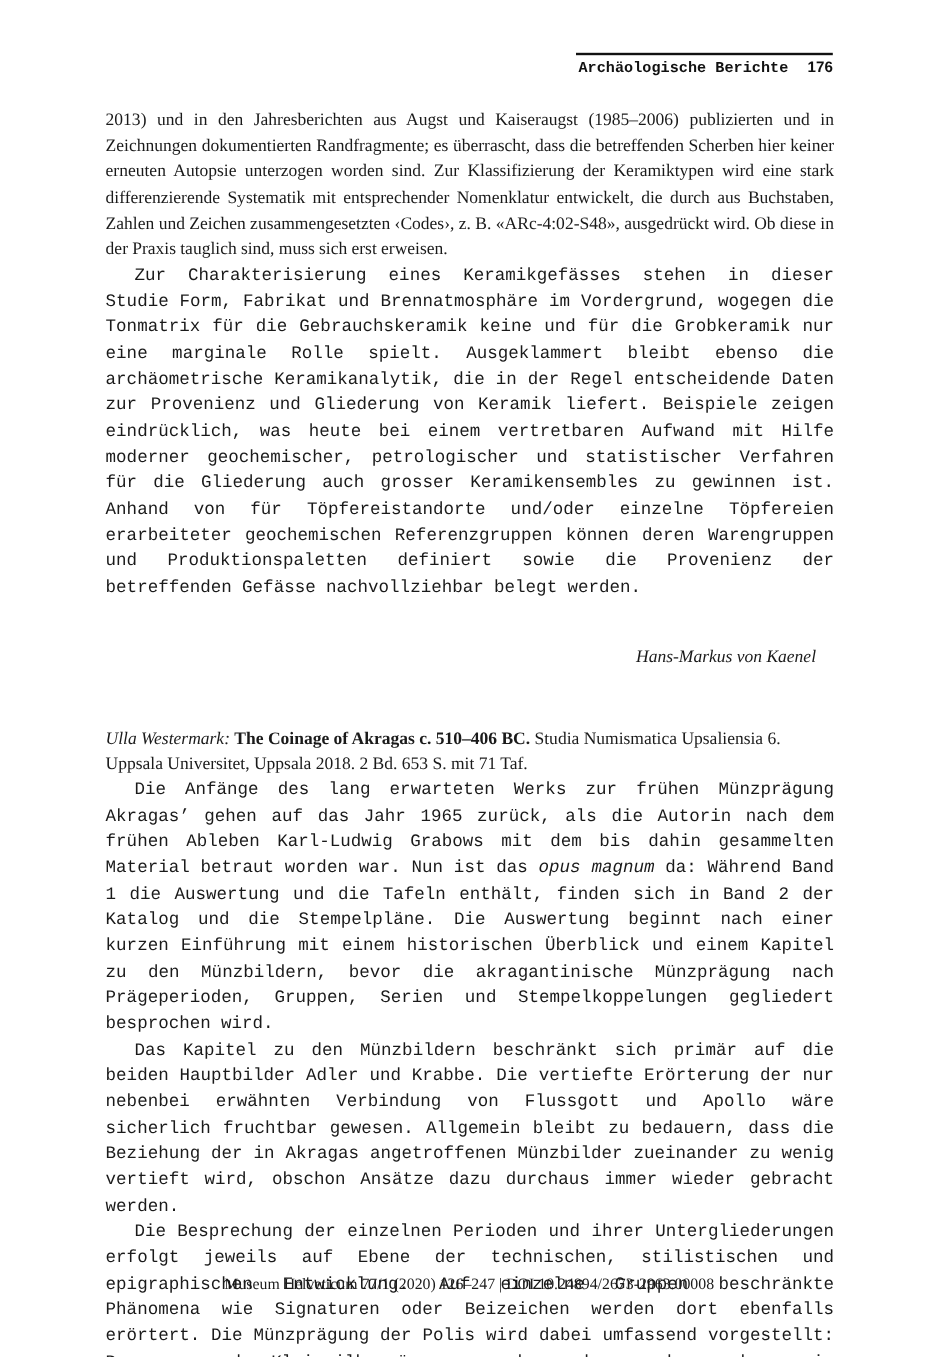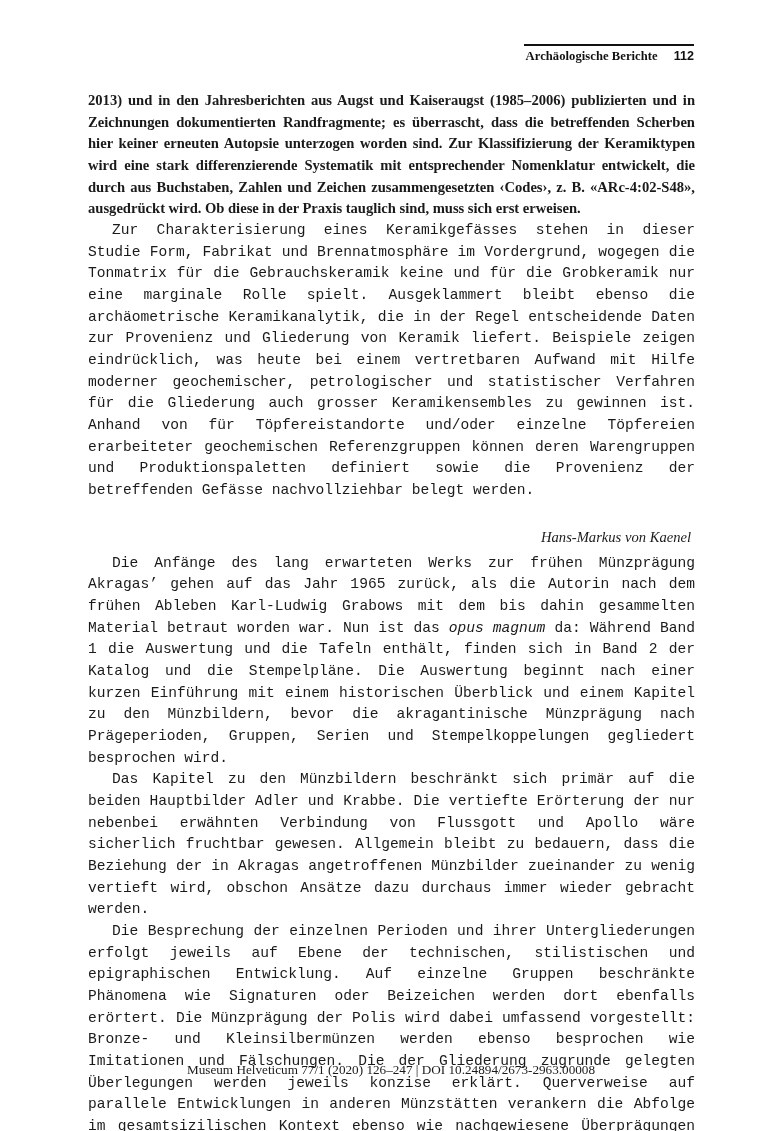--- a/index.html
+++ b/index.html
@@ -33,21 +33,21 @@
     align-items: flex-start;
   }
   .rh-box {
     display: flex;
     align-items: baseline;
     border-top: 2.2px solid #111111;
     padding-top: 3px;
     padding-left: 2px;
   }
   .rh-title {
-    font-family: Liberation Serif, serif;
+    font-family: Liberation Mono, monospace;
     font-weight: bold;
     font-size: 12.6px;
     letter-spacing: 0.05px;
     color: #111111;
     white-space: nowrap;
   }
   .rh-page {
     font-family: "Liberation Sans", "DejaVu Sans", sans-serif;
     font-weight: bold;
     font-size: 12.6px;
@@ -72,25 +72,24 @@
     hyphens: manual;
     -webkit-hyphens: manual;
     word-spacing: -0.1px;
   }
   p.indent {
     text-indent: 24px;
     font-family: Liberation Mono, monospace;
   }
   p.noindent {
     text-indent: 0;
-    font-weight: bold;
   }
 
   .sig-line {
-    margin: 4px;
+    margin: 15px;
     padding-top: 21.65px;
     font-size: 14.6px;
     line-height: 21.65px;
     font-style: italic;
     text-align: right;
   }
 
   .entry-head {
     margin: 0;
     padding-top: 31px;
@@ -120,33 +119,36 @@
   }
 </style>
 </head>
 <body>
 
 <div class="page">
 
   <div class="running-head">
     <div class="rh-box">
       <span class="rh-title">Archäologische Berichte</span>
-      <span class="rh-page">112</span>
+      <span class="rh-page">176</span>
     </div>
   </div>
 
   <div class="column">
 
     <p class="body-text noindent">2013) und in den Jahresberichten aus Augst und Kaiseraugst (1985–2006) publizierten und in Zeichnungen dokumentierten Randfragmente; es überrascht, dass die betreffenden Scherben hier keiner erneuten Autopsie unterzogen worden sind. Zur Klassifizierung der Keramiktypen wird eine stark differenzierende Systematik mit entsprechender Nomenklatur entwickelt, die durch aus Buchstaben, Zahlen und Zeichen zusammengesetzten ‹Codes›, z. B. «ARc-4:02-S48», ausgedrückt wird. Ob diese in der Praxis tauglich sind, muss sich erst erweisen.</p>
 
     <p class="body-text indent">Zur Charakterisierung eines Keramikgefässes stehen in dieser Studie Form, Fabrikat und Brennatmosphäre im Vordergrund, wogegen die Tonmatrix für die Gebrauchskeramik keine und für die Grobkeramik nur eine marginale Rolle spielt. Ausgeklammert bleibt ebenso die archäometrische Keramikanalytik, die in der Regel entscheidende Daten zur Provenienz und Gliederung von Keramik liefert. Beispiele zeigen eindrücklich, was heute bei einem vertretbaren Aufwand mit Hilfe moderner geochemischer, petrologischer und statistischer Verfahren für die Gliederung auch grosser Keramikensembles zu gewinnen ist. Anhand von für Töpfereistandorte und/oder einzelne Töpfereien erarbeiteter geochemischen Referenzgruppen können deren Warengruppen und Produktionspaletten definiert sowie die Provenienz der betreffenden Gefässe nachvollziehbar belegt werden.</p>
 
 
     <p class="sig-line">Hans-Markus von Kaenel</p>
 
+    <p class="entry-head">
+      <span class="entry-author">Ulla Westermark:</span><span>&nbsp;</span><span class="entry-title">The Coinage of Akragas c. 510–406 BC.</span><span> Studia Numismatica Upsaliensia 6. Uppsala Universitet, Uppsala 2018. 2 Bd. 653 S. mit 71 Taf.</span>
+    </p>
 
     <p class="body-text indent">Die Anfänge des lang erwarteten Werks zur frühen Münzprägung Akragas’ gehen auf das Jahr 1965 zurück, als die Autorin nach dem frühen Ableben Karl-Ludwig Grabows mit dem bis dahin gesammelten Material betraut worden war. Nun ist das <em class="it">opus magnum</em> da: Während Band 1 die Auswertung und die Tafeln enthält, finden sich in Band 2 der Katalog und die Stempelpläne. Die Auswertung beginnt nach einer kurzen Einführung mit einem historischen Überblick und einem Kapitel zu den Münzbildern, bevor die akragantinische Münzprägung nach Prägeperioden, Gruppen, Serien und Stempelkoppelungen gegliedert besprochen wird.</p>
 
     <p class="body-text indent">Das Kapitel zu den Münzbildern beschränkt sich primär auf die beiden Hauptbilder Adler und Krabbe. Die vertiefte Erörterung der nur nebenbei erwähnten Verbindung von Flussgott und Apollo wäre sicherlich fruchtbar gewesen. Allgemein bleibt zu bedauern, dass die Beziehung der in Akragas angetroffenen Münzbilder zueinander zu wenig vertieft wird, obschon Ansätze dazu durchaus immer wieder gebracht werden.</p>
 
     <p class="body-text indent">Die Besprechung der einzelnen Perioden und ihrer Untergliederungen erfolgt jeweils auf Ebene der technischen, stilistischen und epigraphischen Entwicklung. Auf einzelne Gruppen beschränkte Phänomena wie Signaturen oder Beizeichen werden dort ebenfalls erörtert. Die Münzprägung der Polis wird dabei umfassend vorgestellt: Bronze- und Kleinsilbermünzen werden ebenso besprochen wie Imitationen und Fälschungen. Die der Gliederung zugrunde gelegten Überlegungen werden jeweils konzise erklärt. Querverweise auf parallele Entwicklungen in anderen Münzstätten verankern die Abfolge im gesamtsizilischen Kontext ebenso wie nachgewiesene Überprägungen und Hortfund-Vergesellschaftungen. Auf Unklarheiten wird mit bewundernswerter Offenheit hingewiesen.</p>
 
   </div>
 
   <div class="footer">Museum Helveticum 77/1 (2020) 126–247 | DOI 10.24894/2673-2963.00008</div>

